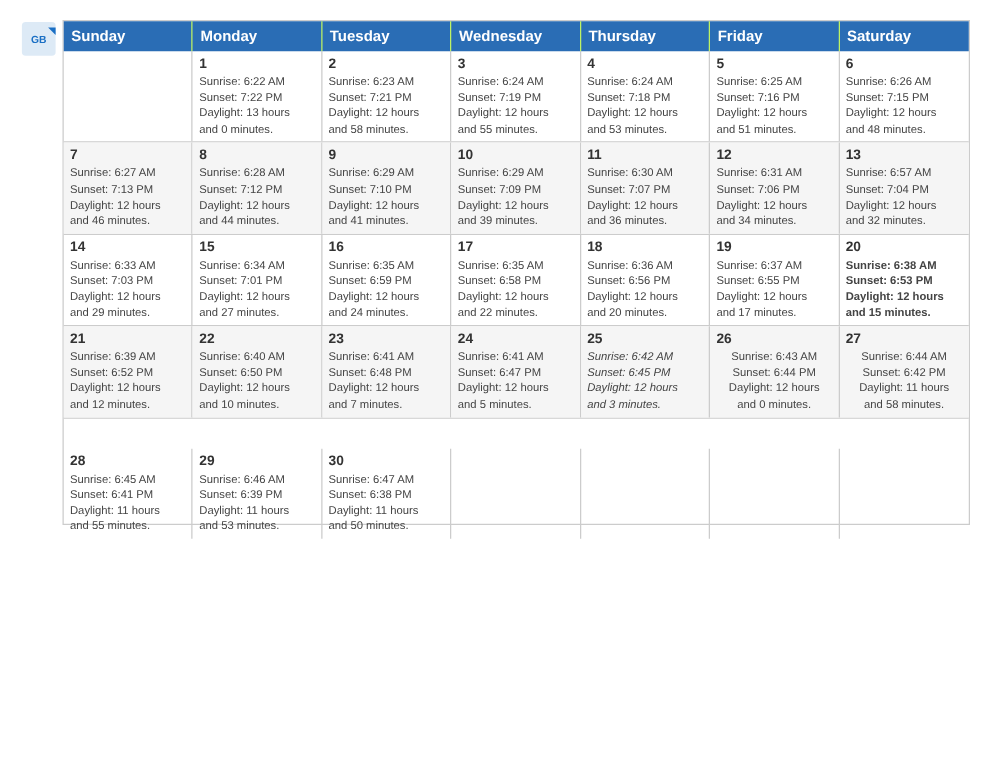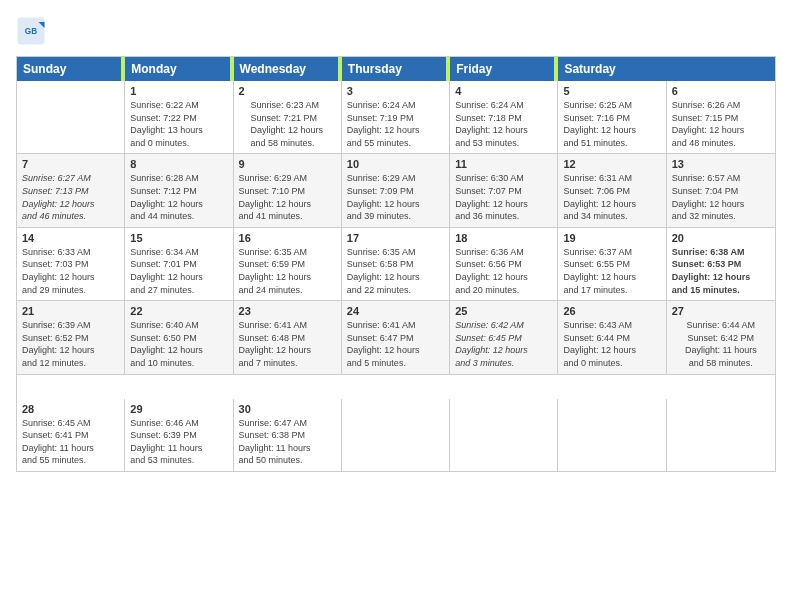--- a/index.html
+++ b/index.html
@@ -8,21 +8,21 @@
       height: 612px;
       font-family: Arial, sans-serif;
       background: #fff;
       overflow: hidden;
     }
     .page {
       width: 792px;
       height: 436px;
       padding: 16px;
       display: flex;
-      flex-direction: column;
+      flex-direction: row;
     }
     .header {
       display: flex;
       justify-content: space-between;
       align-items: flex-start;
       margin-bottom: 10px;
     }
     .logo {
       display: flex;
       align-items: center;
@@ -63,21 +63,21 @@
       display: grid;
       grid-template-columns: repeat(7, 1fr);
       background: #2a6db5;
     }
     .cal-header-cell {
       color: #fff;
       font-size: 12px;
       font-weight: bold;
       padding: 5px 6px;
       text-align: left;
-      border-right: 4px solid #bef264;
+      border-right: 1px solid #bef264;
     }
     .cal-header-cell:last-child { border-right: none; }
     .cal-body {
       flex: 1;
       display: flex;
       flex-direction: column;
     }
     .cal-row {
       display: grid;
       grid-template-columns: repeat(7, 1fr);
@@ -126,38 +126,39 @@
     <div class="title-block">
       <div class="month-title"></div>
       <div class="location"></div>
     </div>
   </div>
 
   <div class="calendar">
     <div class="cal-header-row">
       <div class="cal-header-cell">Sunday</div>
       <div class="cal-header-cell">Monday</div>
+      <div class="cal-header-cell">Tuesday</div>
       <div class="cal-header-cell">Wednesday</div>
       <div class="cal-header-cell">Thursday</div>
       <div class="cal-header-cell">Friday</div>
       <div class="cal-header-cell">Saturday</div>
     </div>
     <div class="cal-body" id="cal-body">
     <div class="cal-row">
           <div class="cal-cell"></div>
           <div class="cal-cell">
             <div class="day-number">1</div>
             <div class="cell-info" style="white-space: pre-line;">Sunrise: 6:22 AM
 Sunset: 7:22 PM
 Daylight: 13 hours
 and 0 minutes.</div>
           </div>
           <div class="cal-cell">
             <div class="day-number">2</div>
-            <div class="cell-info" style="white-space: pre-line; margin-left: 12px;">Sunrise: 6:23 AM
+            <div class="cell-info" style="white-space: pre-line;">Sunrise: 6:23 AM
 Sunset: 7:21 PM
 Daylight: 12 hours
 and 58 minutes.</div>
           </div>
           <div class="cal-cell">
             <div class="day-number">3</div>
             <div class="cell-info" style="white-space: pre-line;">Sunrise: 6:24 AM
 Sunset: 7:19 PM
 Daylight: 12 hours
 and 55 minutes.</div>
@@ -180,21 +181,21 @@
             <div class="day-number">6</div>
             <div class="cell-info" style="white-space: pre-line;">Sunrise: 6:26 AM
 Sunset: 7:15 PM
 Daylight: 12 hours
 and 48 minutes.</div>
           </div>
         </div>
         <div class="cal-row">
           <div class="cal-cell shaded">
             <div class="day-number">7</div>
-            <div class="cell-info" style="white-space: pre-line; font-style: italic;">Sunrise: 6:27 AM
+            <div class="cell-info" style="white-space: pre-line;">Sunrise: 6:27 AM
 Sunset: 7:13 PM
 Daylight: 12 hours
 and 46 minutes.</div>
           </div>
           <div class="cal-cell shaded">
             <div class="day-number">8</div>
             <div class="cell-info" style="white-space: pre-line;">Sunrise: 6:28 AM
 Sunset: 7:12 PM
 Daylight: 12 hours
 and 44 minutes.</div>
@@ -317,21 +318,21 @@
           </div>
           <div class="cal-cell shaded">
             <div class="day-number">25</div>
             <div class="cell-info" style="white-space: pre-line; font-style: italic;">Sunrise: 6:42 AM
 Sunset: 6:45 PM
 Daylight: 12 hours
 and 3 minutes.</div>
           </div>
           <div class="cal-cell shaded">
             <div class="day-number">26</div>
-            <div class="cell-info" style="white-space: pre-line;">Sunrise: 6:43 AM
+            <div class="cell-info" style="white-space: pre-line; text-align: center;">Sunrise: 6:43 AM
 Sunset: 6:44 PM
 Daylight: 12 hours
 and 0 minutes.</div>
           </div>
           <div class="cal-cell shaded">
             <div class="day-number">27</div>
             <div class="cell-info" style="white-space: pre-line; text-align: center;">Sunrise: 6:44 AM
 Sunset: 6:42 PM
 Daylight: 11 hours
 and 58 minutes.</div>

